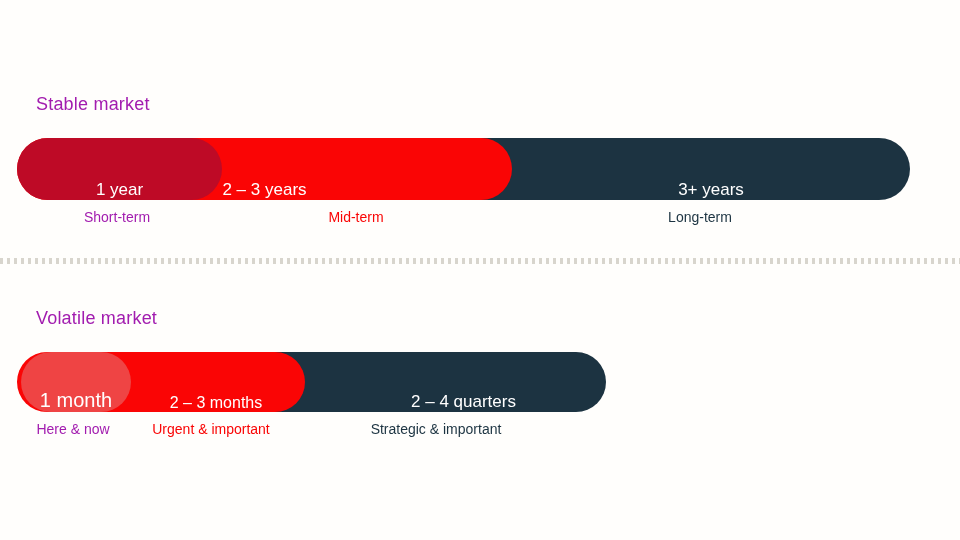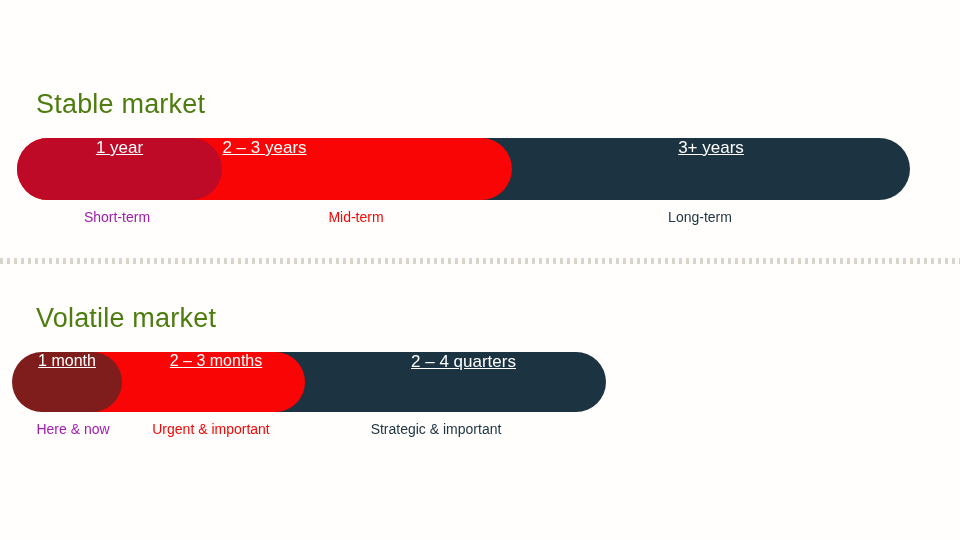--- a/index.html
+++ b/index.html
@@ -28,45 +28,44 @@
     width: 960px;
   }
   #section-stable  { top: 88px; }
   #section-volatile { top: 302px; }
 
   .section-title {
     position: absolute;
     left: 36px;
     top: 0;
     margin: 0;
-    font-size: 27px;
+    font-size: 18px;
     font-weight: 400;
     line-height: 32px;
     letter-spacing: 0.2px;
-    color: #4d7c0f;
+    color: #a21caf;
     white-space: nowrap;
   }
 
   
   .bar {
     position: absolute;
     left: 0;
     top: 50px;
   }
 
   .seg {
     position: absolute;
     top: 0;
     display: flex;
-    align-items: flex-start;
+    align-items: flex-end;
     justify-content: center;
     box-sizing: border-box;
     color: #ffffff;
     white-space: nowrap;
-    text-decoration: underline;
   }
 
   .seg-label {
     position: relative;
     display: block;
     text-align: center;
   }
 
   
   .seg.long  { z-index: 1; }
@@ -117,25 +116,25 @@
   #bar-volatile .seg.mid {
     left: 17px;
     width: 288px;
     background: #fa0505;
     border-radius: 30px;
     font-size: 16px;
   }
   #bar-volatile .seg.mid .seg-label { padding-left: 110px; }
 
   #bar-volatile .seg.short {
-    left: 12px;
+    left: 21px;
     width: 110px;
-    background: #7f1d1d;
+    background: #ef4444;
     border-radius: 30px;
-    font-size: 16px;
+    font-size: 20px;
   }
 
   
   .caption {
     position: absolute;
     font-size: 14px;
     line-height: 18px;
     white-space: nowrap;
     text-align: center;
   }

